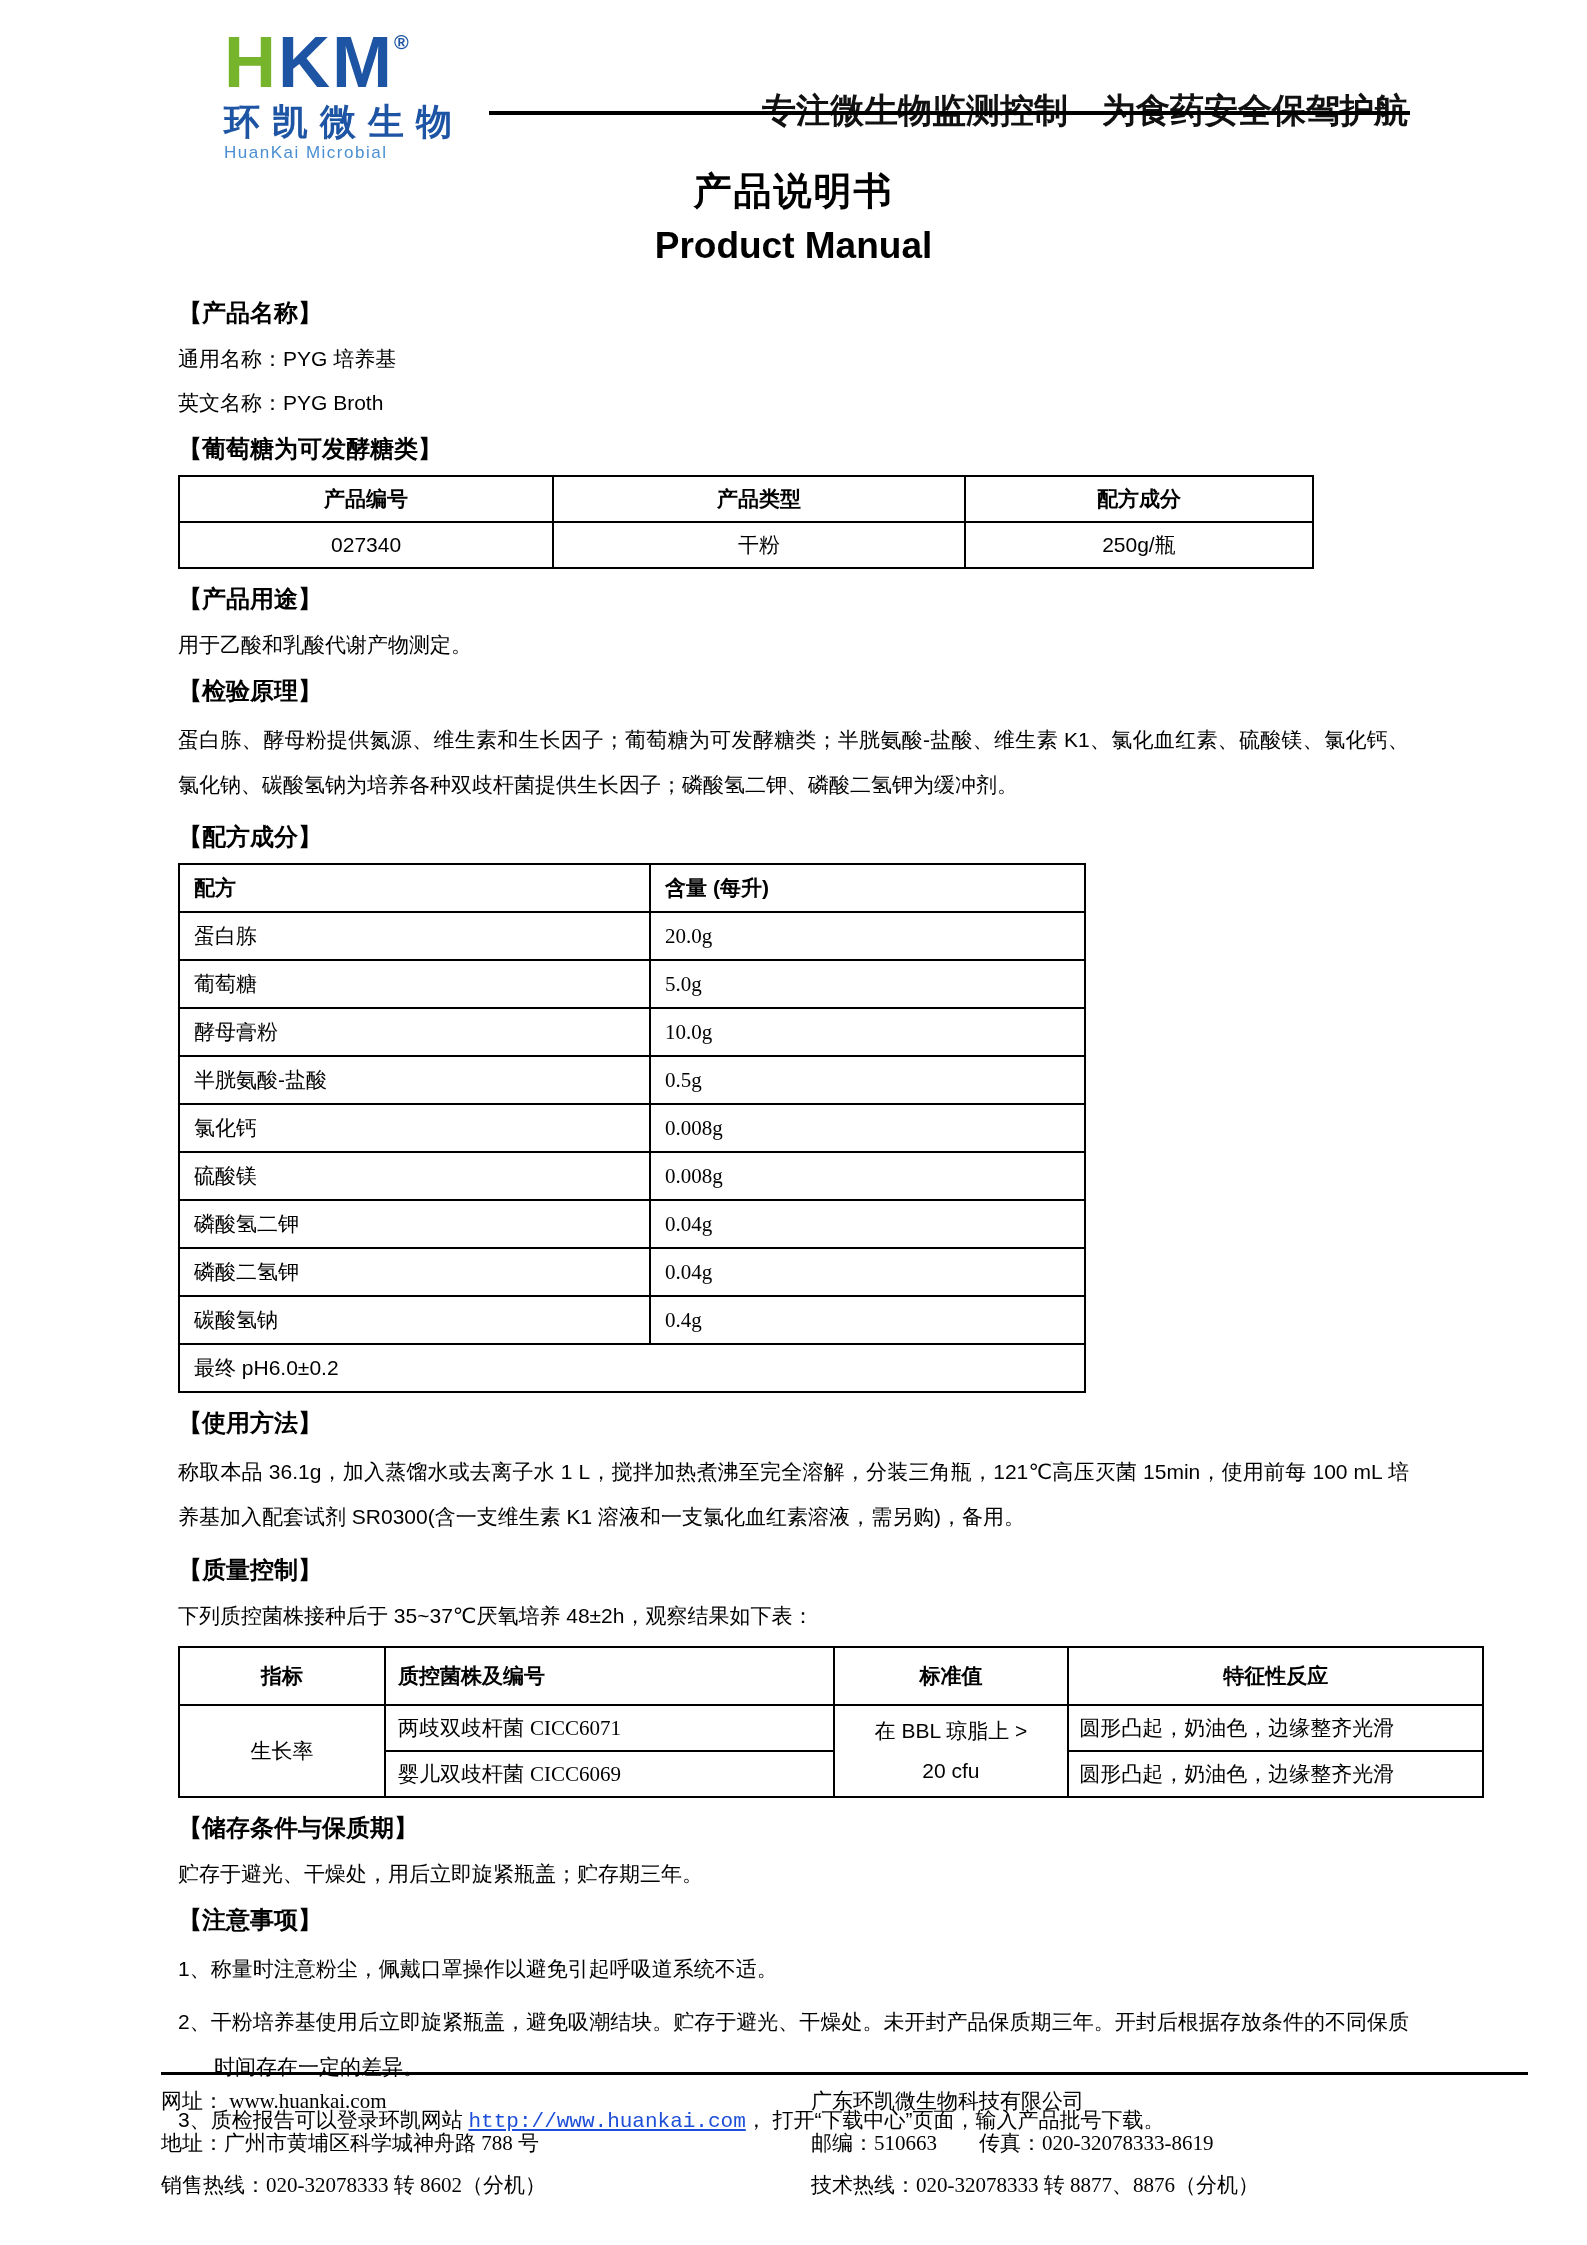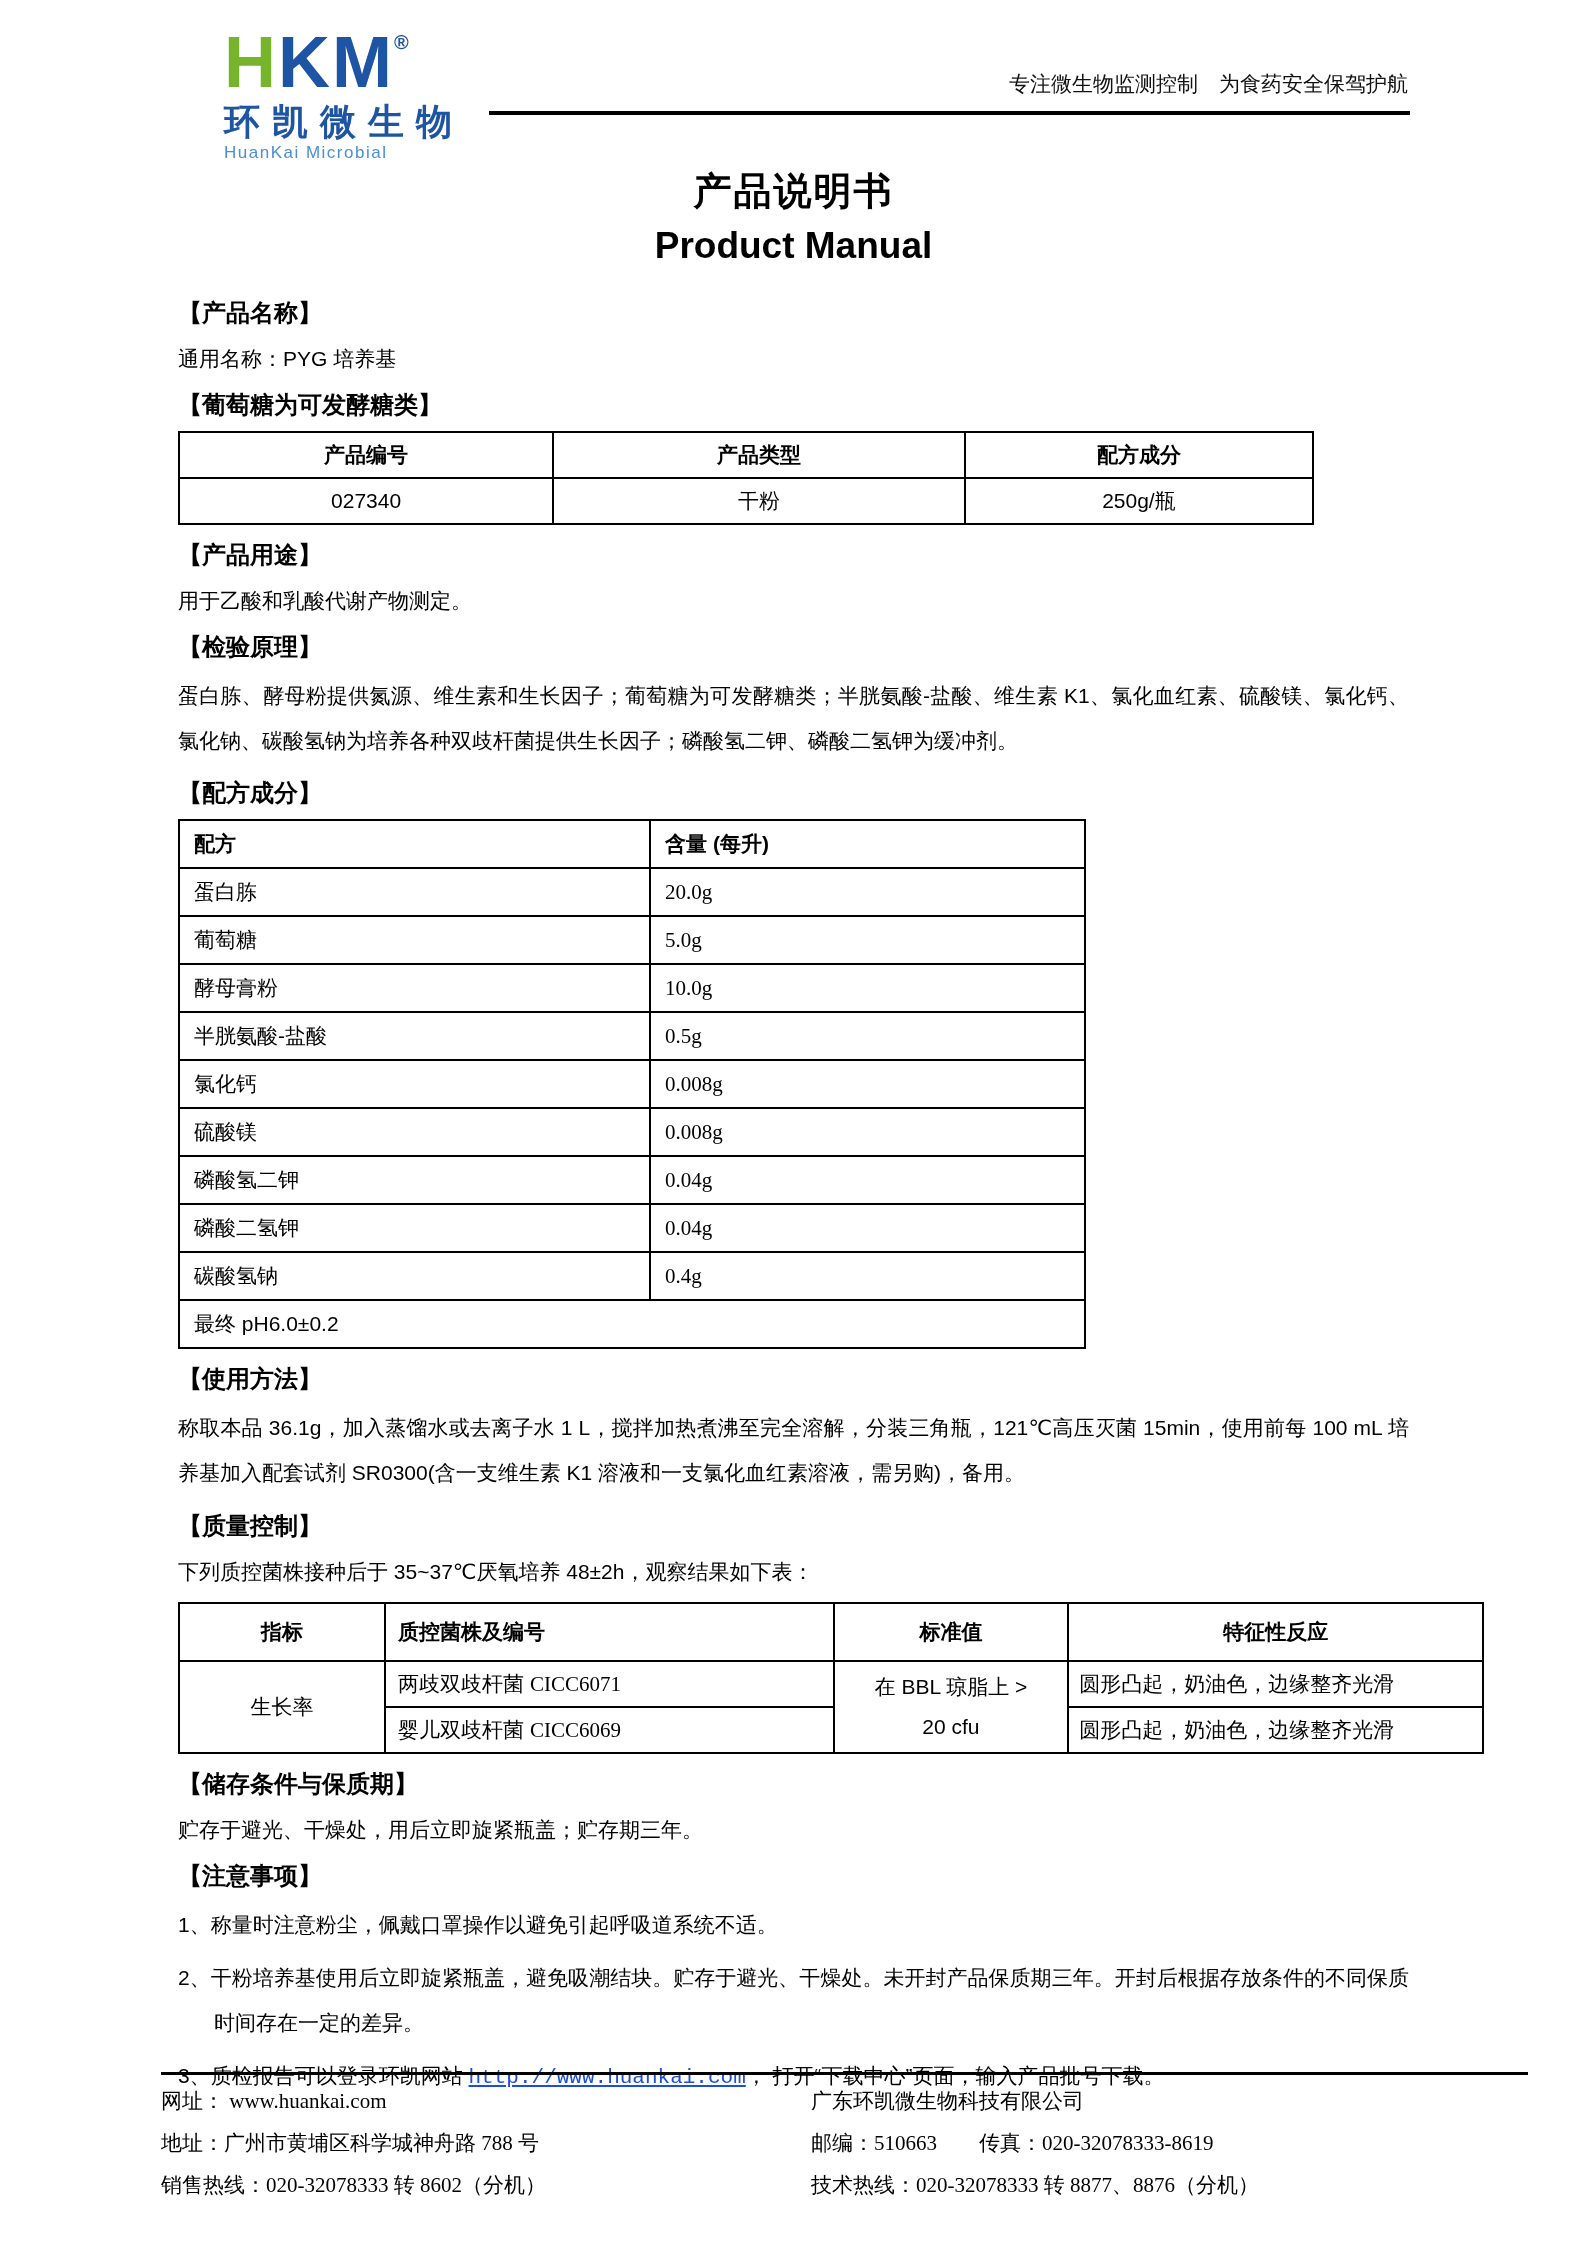--- a/index.html
+++ b/index.html
@@ -9,21 +9,21 @@
 
   
   .header { position:relative; height:118px; }
   .logo { position:absolute; left:173px; top:26px; line-height:1; }
   .logo-top { font-weight:800; font-size:72px; letter-spacing:2px; font-family:"Liberation Sans",sans-serif; }
   .logo-h { color:#76b42c; }
   .logo-km { color:#1d54a3; }
   .logo-reg { font-size:20px; color:#1d54a3; vertical-align:38px; font-weight:bold; }
   .logo-cn { color:#1d54a3; font-weight:bold; font-size:36px; letter-spacing:12px; margin-top:6px; white-space:nowrap; }
   .logo-en { color:#4a8fd3; font-size:17px; letter-spacing:1.5px; margin-top:4px; }
-  .slogan { position:absolute; right:128px; top:70px; font-size:21px; font-weight:normal; color:#111; white-space:nowrap; }
+  .slogan { position:absolute; right:128px; top:88px; font-size:34px; font-weight:bold; color:#111; white-space:nowrap; }
   .header-rule { position:absolute; left:438px; right:126px; top:111px; height:4px; background:#000; }
 
   
   .title-block { margin-top:48px; text-align:center; }
   .title-cn { font-size:38px; font-weight:bold; letter-spacing:2px; }
   .title-en { font-size:37px; font-weight:bold; margin-top:8px; }
 
   
   .content { padding:16px 127px 0 127px; }
   h2.sec { font-size:24px; font-weight:bold; margin:14px 0 10px 0; }
@@ -80,20 +80,21 @@
 
   <div class="title-block">
     <div class="title-cn">产品说明书</div>
     <div class="title-en">Product Manual</div>
   </div>
 
   <div class="content">
 
     <h2 class="sec">【产品名称】</h2>
     <p class="line">通用名称：PYG 培养基</p>
+    <p class="line">英文名称：PYG Broth</p>
 
     <h2 class="sec">【葡萄糖为可发酵糖类】</h2>
     <table class="t1">
       <colgroup>
           <col class="c1">
           <col class="c2">
           <col class="c3">
         </colgroup>
       <tbody>
           <tr>

